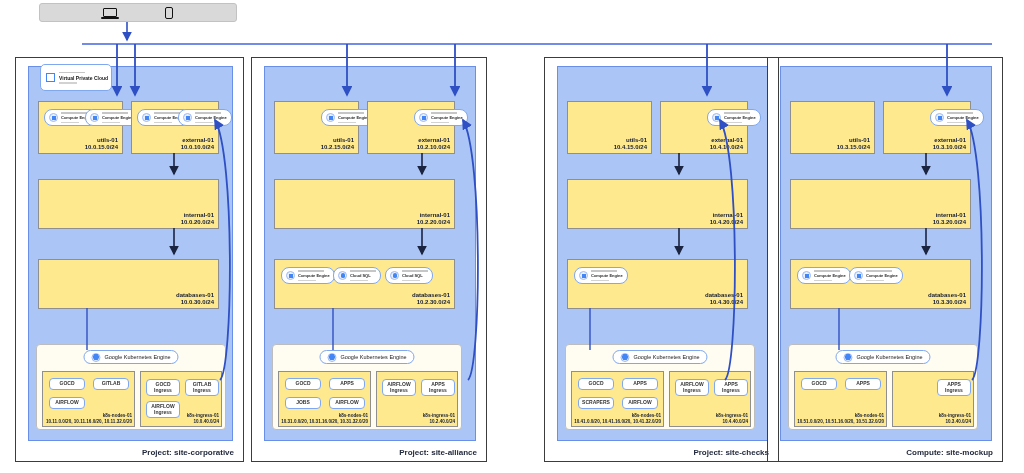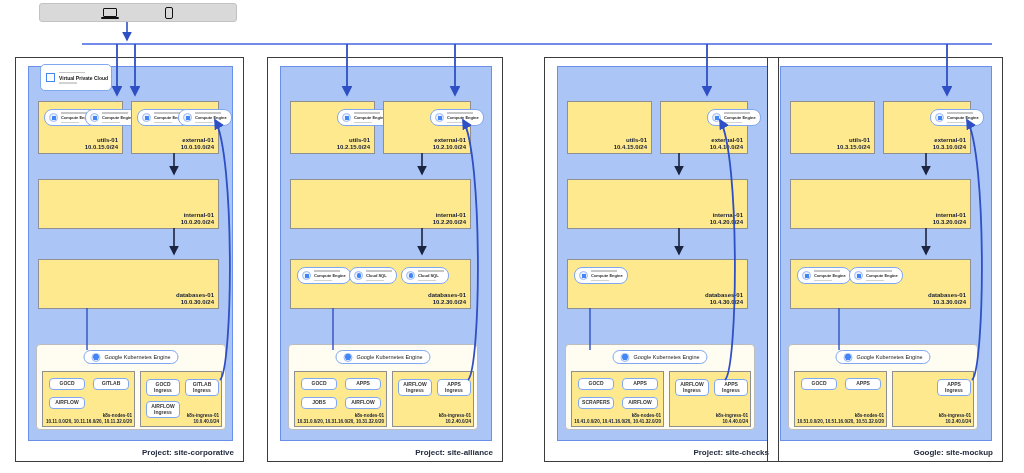--- a/index.html
+++ b/index.html
@@ -11,21 +11,21 @@
   .device-bar { position:absolute; left:32px; top:3px; width:198px; height:19px;
     background:#d9d9d9; border:1px solid #c2c2c2; border-radius:3px;
     display:flex; align-items:center; justify-content:center; gap:48px; }
   .laptop { width:14px; height:9px; border:1.5px solid #111; border-radius:1px; position:relative; }
   .laptop::after { content:""; position:absolute; left:-3px; right:-3px; bottom:-3px; height:2px; background:#111; border-radius:1px; }
   .phone { width:8px; height:12px; border:1.5px solid #111; border-radius:2px; }
 
   
   .panel { position:absolute; top:57px; height:405px; border:1px solid #3c3c3c; }
   .p1 { left:8px;   width:229px; }
-  .p2 { left:260px; width:236px; }
+  .p2 { left:244px; width:236px; }
   .p3 { left:537px; width:235px; }
   .p4 { left:760px; width:236px; }
   .proj-label { position:absolute; right:9px; bottom:4px; font-size:8px; font-weight:bold; color:#242b3e; }
 
   .vpc { position:absolute; left:12px; top:8px; right:10px; height:375px;
          background:#abc6f6; border:1px solid #6a8fe8; }
 
   
   .vpc-chip { position:absolute; left:24px; top:6px; width:72px; height:27px; background:#fff;
     border:1px solid #7fa8f0; border-radius:5px; display:flex; align-items:center; gap:4px;
@@ -472,21 +472,21 @@
       </div>
       <div class="kbox kbox-ingress">
         <div class="wchip two i2">APPS Ingress</div>
         <div class="sn-label">
           <div>k8s-ingress-01</div>
           <div class="sn-cidr">10.3.40.0/24</div>
         </div>
       </div>
     </div>
 
-    <div class="proj-label">Google: site-mockup</div>
+    <div class="proj-label">Compute: site-mockup</div>
   </div>
 
   <svg class="overlay" viewBox="0 0 1024 473">
     <defs>
       <marker id="mb" markerWidth="7" markerHeight="7" refX="5" refY="3" orient="auto">
         <path d="M0,0 L6,3 L0,6 z" fill="#2f4fc4"></path>
       </marker>
       <marker id="md" markerWidth="7" markerHeight="7" refX="5" refY="3" orient="auto">
         <path d="M0,0 L6,3 L0,6 z" fill="#1b2440"></path>
       </marker>

